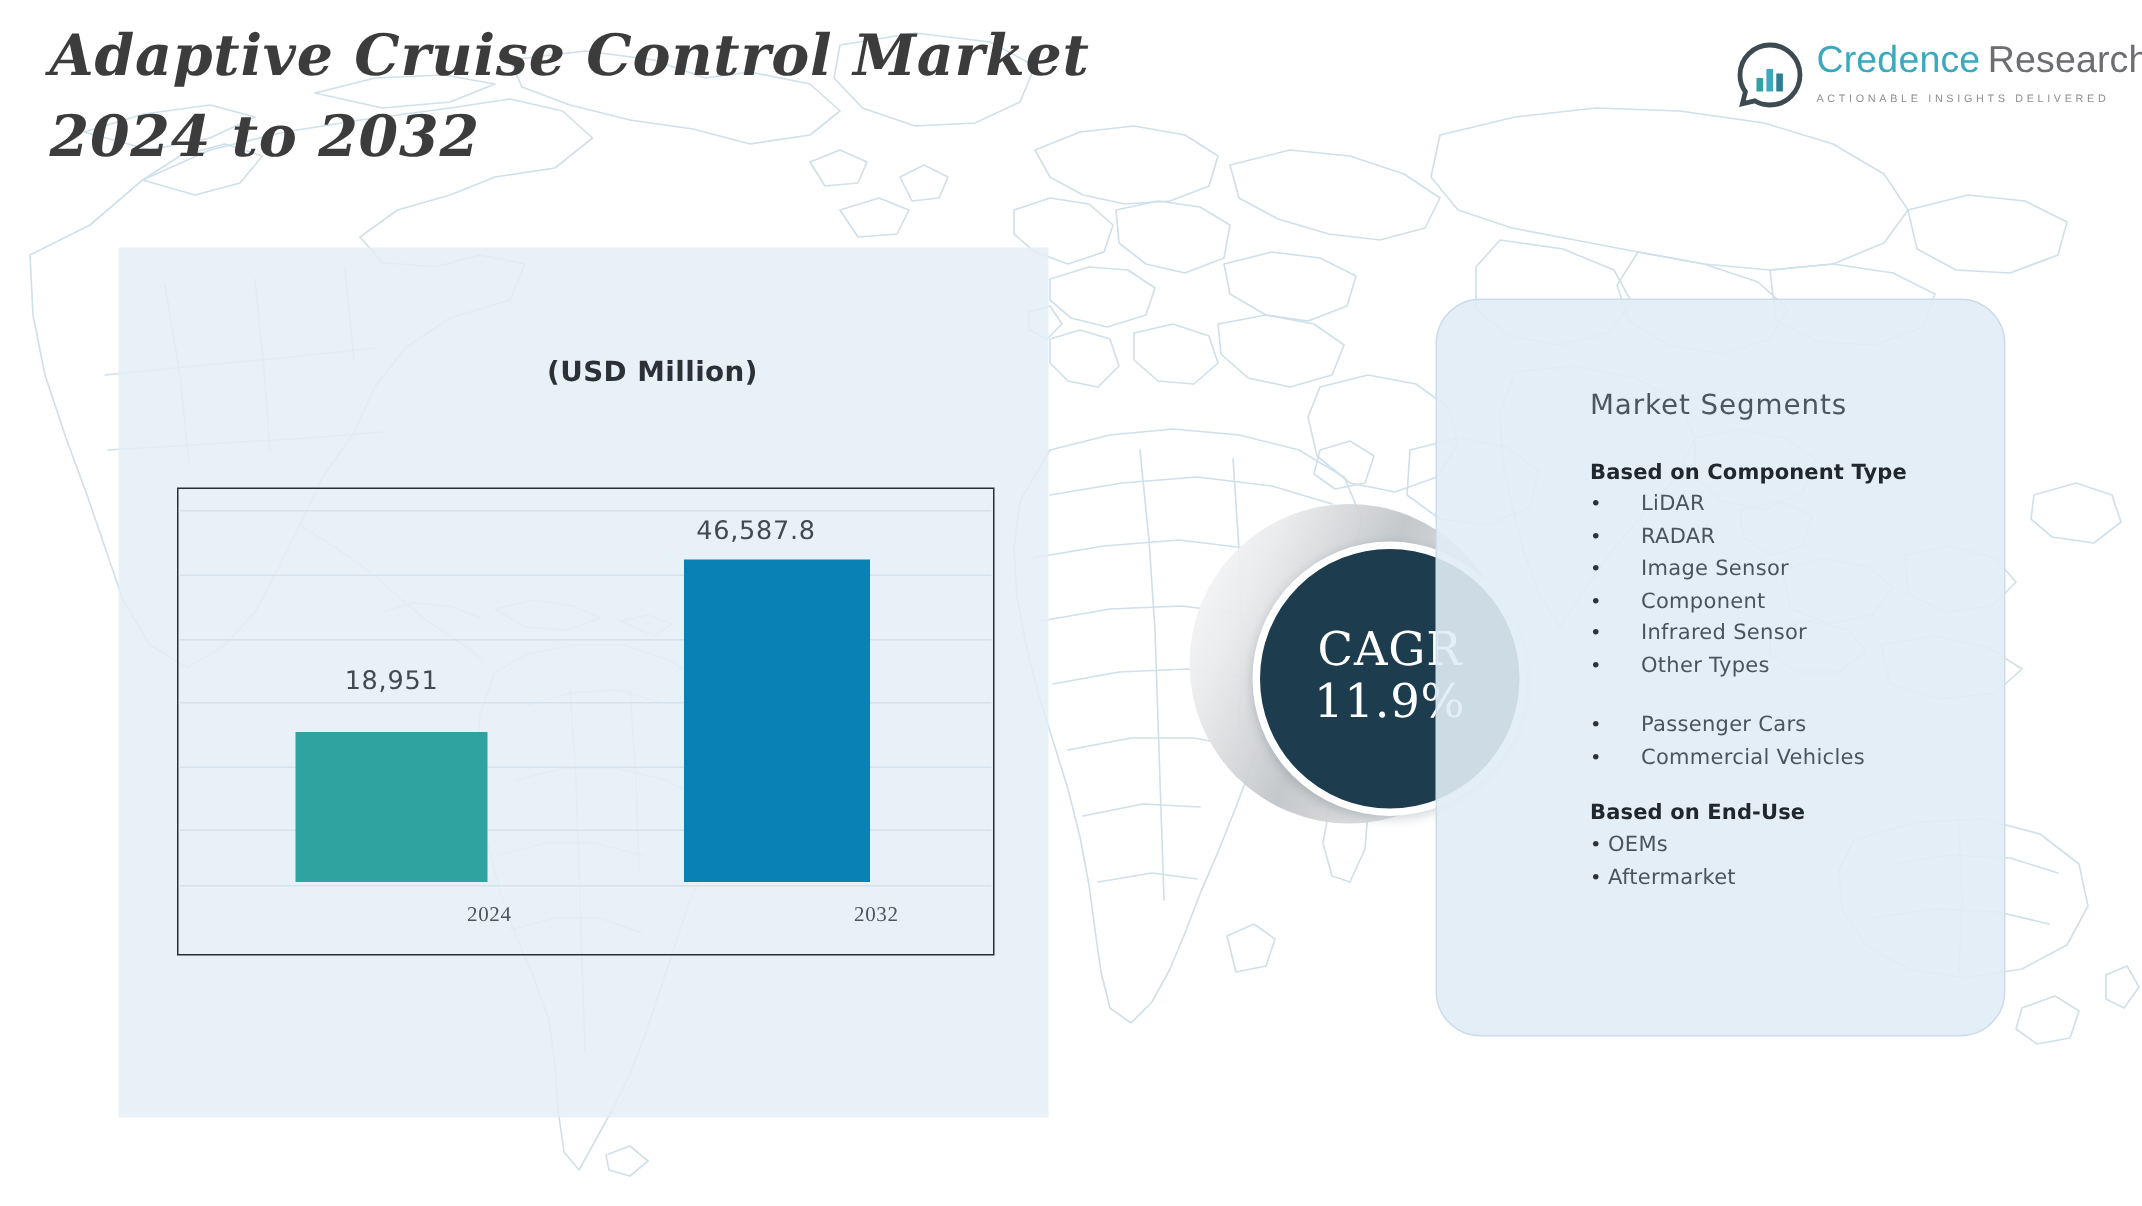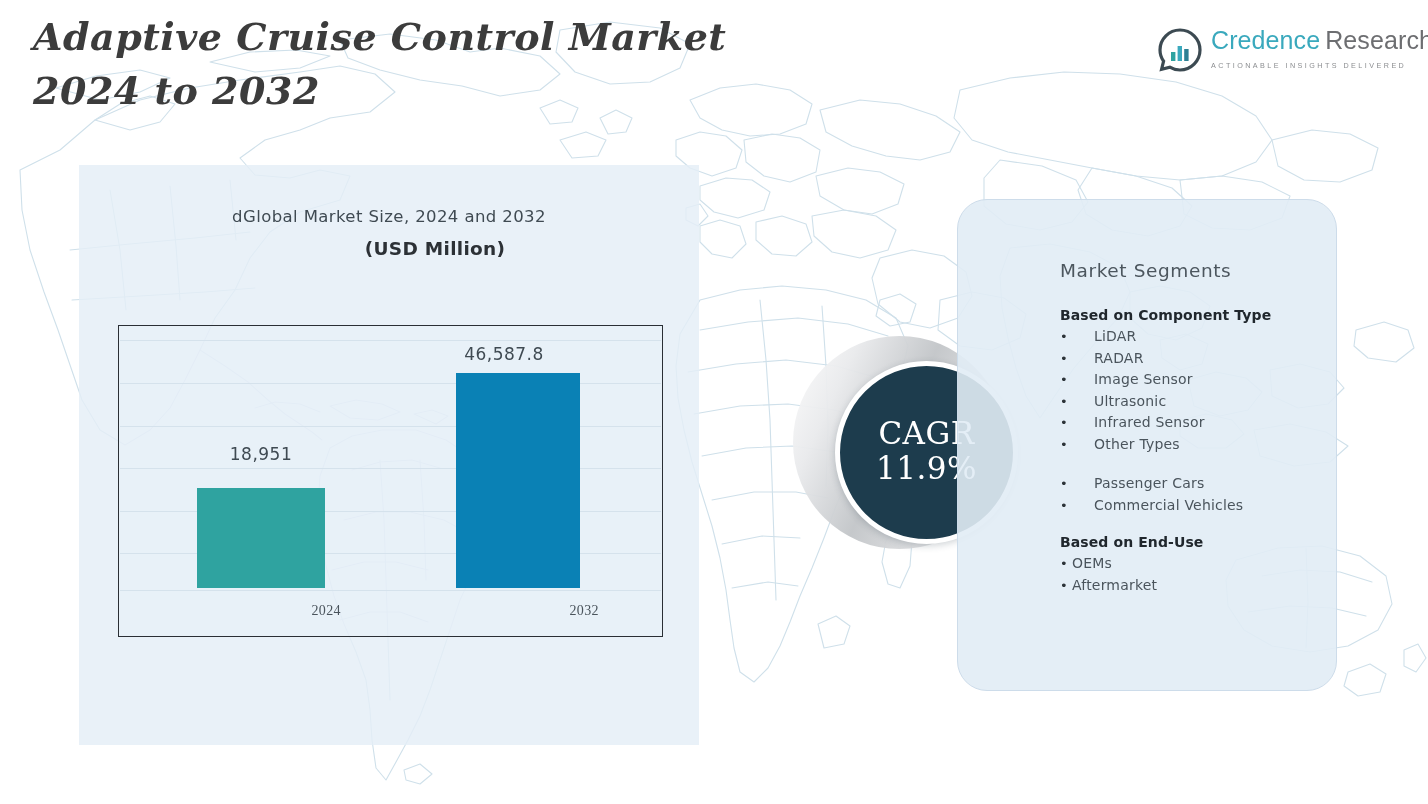--- a/index.html
+++ b/index.html
@@ -367,21 +367,20 @@
     </svg>
     <span class="wordmark">
       <span class="brand">
         <span class="c1">Credence</span><span class="c2">Research</span>
       </span>
       <span class="tagline">Actionable Insights Delivered</span>
     </span>
   </div>
 
   <div id="left-panel"></div>
-  <div id="chart-title">dGlobal Market Size, 2024 and 2032</div>
   <div id="chart-subtitle">(USD Million)</div>
 
   <div id="chart-box">
     <div class="gridline" style="top:14px"></div>
     <div class="gridline" style="top:57px"></div>
     <div class="gridline" style="top:100px"></div>
     <div class="gridline" style="top:142px"></div>
     <div class="gridline" style="top:185px"></div>
     <div class="gridline" style="top:227px"></div>
     <div class="gridline" style="top:264px"></div>
@@ -418,21 +417,21 @@
             <li>
               <span class="bullet">•</span>
               <span>RADAR</span>
             </li>
             <li>
               <span class="bullet">•</span>
               <span>Image Sensor</span>
             </li>
             <li>
               <span class="bullet">•</span>
-              <span>Ultrasonic</span>
+              <span>Component</span>
             </li>
             <li>
               <span class="bullet">•</span>
               <span>Infrared Sensor</span>
             </li>
             <li>
               <span class="bullet">•</span>
               <span>Other Types</span>
             </li>
           </ul>

